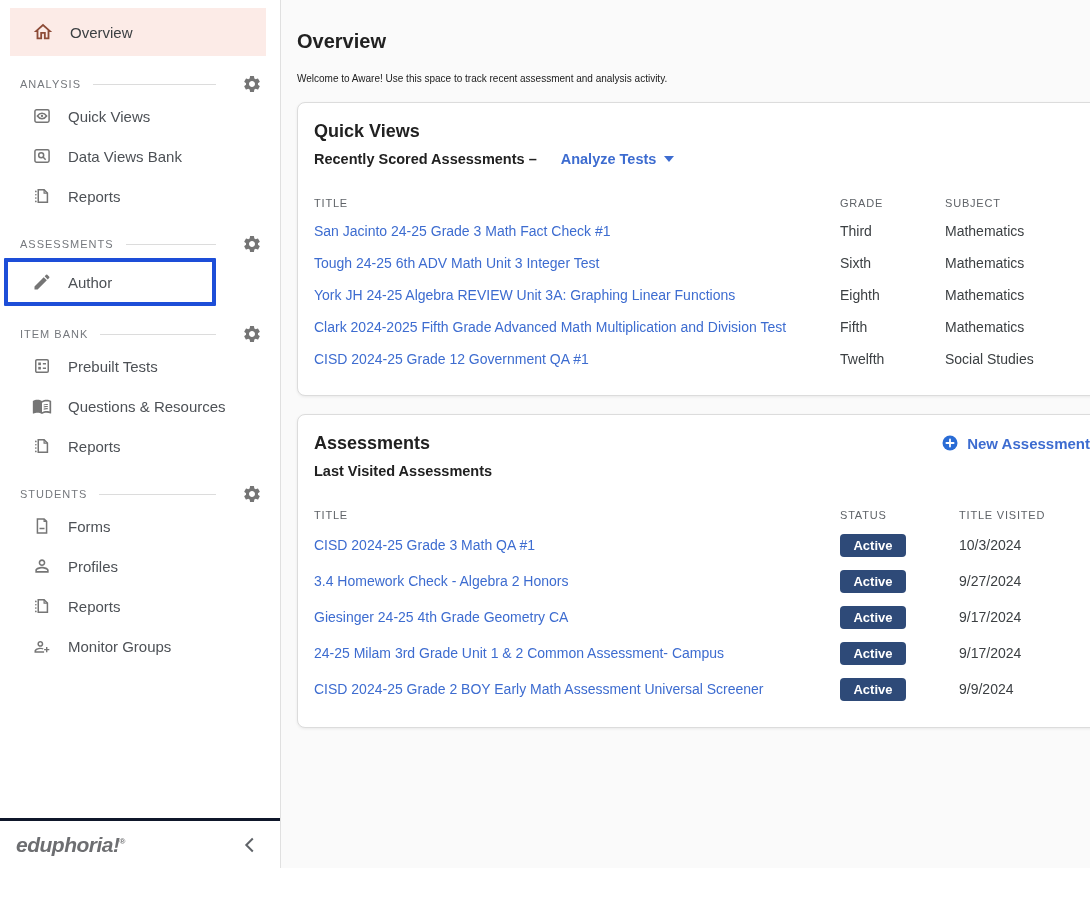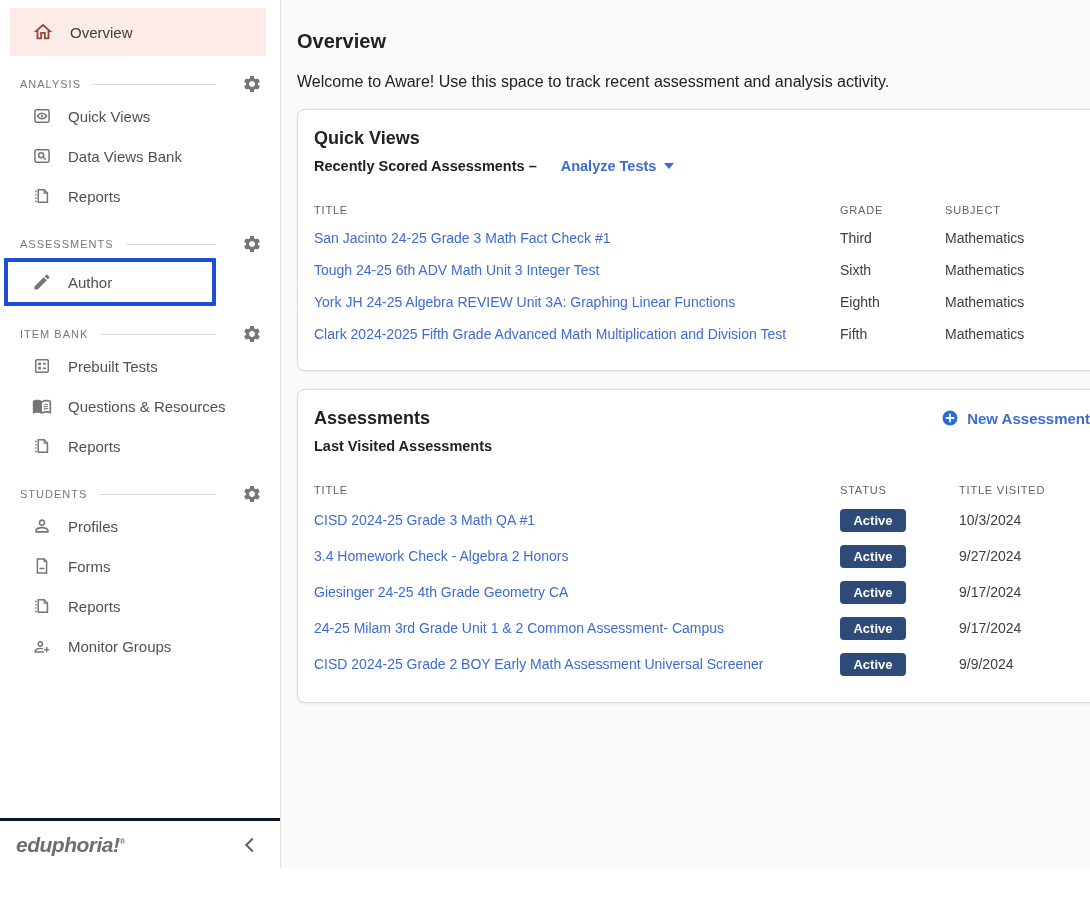--- a/index.html
+++ b/index.html
@@ -29,21 +29,21 @@
 
   .sidebar-footer { margin-top:auto; height:50px; border-top:3px solid #0f172a;
                     display:flex; align-items:center; justify-content:space-between; padding:0 18px 0 16px; }
   .logo { font-size:21px; font-weight:bold; font-style:italic; color:#6d6e71; letter-spacing:-0.5px; }
   .logo sup { font-size:8px; font-style:normal; vertical-align:super; }
   .collapse-btn { width:24px; height:24px; cursor:pointer; }
 
   
   .main { flex:1; background:#fafafa; padding-left:16px; overflow:hidden; }
   .page-title { margin-top:30px; font-size:20px; font-weight:bold; color:#212121; }
-  .welcome { margin-top:20px; font-size:16px; color:#212121; }
+  .welcome { margin-top:20px; font-size:10px; color:#212121; }
 
   .card { width:810px; background:#fff; border:1px solid #dcdcdc; border-radius:8px;
           box-shadow:0 1px 3px rgba(0,0,0,0.07); margin-top:18px; padding:16px 16px 20px 16px; }
   .card-title { font-size:18px; font-weight:bold; color:#212121; line-height:24px; }
   .card-sub { margin-top:6px; font-size:14.5px; font-weight:bold; color:#212121; line-height:20px;
               display:flex; align-items:center; }
   .link { color:#3d6cd0; font-weight:bold; cursor:pointer; text-decoration:none; }
   .caret-down { display:inline-block; width:0; height:0; border-left:5px solid transparent;
                 border-right:5px solid transparent; border-top:6px solid #3d6cd0; margin-left:8px; }
   .card-head-row { display:flex; align-items:center; justify-content:space-between; }
@@ -169,32 +169,32 @@
     </div>
 
     <div class="section-head">
       <span class="section-title">STUDENTS</span>
       <span class="section-line"></span>
       <svg class="gear" viewBox="0 0 24 24">
         <path fill="#757575" d="M19.14 12.94c.04-.3.06-.61.06-.94 0-.32-.02-.64-.07-.94l2.03-1.58a.49.49 0 0 0 .12-.61l-1.92-3.32a.488.488 0 0 0-.59-.22l-2.39.96c-.5-.38-1.03-.7-1.62-.94l-.36-2.54a.468.468 0 0 0-.48-.41h-3.84c-.24 0-.43.17-.47.41l-.36 2.54c-.59.24-1.13.57-1.62.94l-2.39-.96a.48.48 0 0 0-.59.22L2.74 8.87c-.12.21-.08.47.12.61l2.03 1.58c-.05.3-.09.63-.09.94s.02.64.07.94l-2.03 1.58a.49.49 0 0 0-.12.61l1.92 3.32c.12.22.37.29.59.22l2.39-.96c.5.38 1.03.7 1.62.94l.36 2.54c.05.24.24.41.48.41h3.84c.24 0 .44-.17.47-.41l.36-2.54c.59-.24 1.13-.56 1.62-.94l2.39.96c.22.08.47 0 .59-.22l1.92-3.32a.49.49 0 0 0-.12-.61l-2.01-1.58zM12 15.6c-1.98 0-3.6-1.62-3.6-3.6s1.62-3.6 3.6-3.6 3.6 1.62 3.6 3.6-1.62 3.6-3.6 3.6z"></path>
       </svg>
     </div>
     <div class="nav-item">
-      <svg class="icon20" viewBox="0 0 24 24">
-        <path fill="#757575" d="M12 5.9c1.16 0 2.1.94 2.1 2.1s-.94 2.1-2.1 2.1S9.9 9.16 9.9 8s.94-2.1 2.1-2.1m0 9c2.97 0 6.1 1.46 6.1 2.1v1.1H5.9V17c0-.64 3.13-2.1 6.1-2.1M12 4C9.79 4 8 5.79 8 8s1.79 4 4 4 4-1.79 4-4-1.79-4-4-4zm0 9c-2.67 0-8 1.34-8 4v3h16v-3c0-2.66-5.33-4-8-4z"></path>
-      </svg>
-      <span class="lbl">Profiles</span>
-    </div>
-    <div class="nav-item">
       <svg class="icon20" viewBox="0 0 24 24" fill="none" stroke="#757575" stroke-width="1.8">
         <path d="M6.5 3.5h8l3 3v14h-11z"></path>
         <path stroke-width="1.4" d="M14.5 3.5v3h3"></path>
         <path d="M9 15h6"></path>
       </svg>
       <span class="lbl">Forms</span>
+    </div>
+    <div class="nav-item">
+      <svg class="icon20" viewBox="0 0 24 24">
+        <path fill="#757575" d="M12 5.9c1.16 0 2.1.94 2.1 2.1s-.94 2.1-2.1 2.1S9.9 9.16 9.9 8s.94-2.1 2.1-2.1m0 9c2.97 0 6.1 1.46 6.1 2.1v1.1H5.9V17c0-.64 3.13-2.1 6.1-2.1M12 4C9.79 4 8 5.79 8 8s1.79 4 4 4 4-1.79 4-4-1.79-4-4-4zm0 9c-2.67 0-8 1.34-8 4v3h16v-3c0-2.66-5.33-4-8-4z"></path>
+      </svg>
+      <span class="lbl">Profiles</span>
     </div>
     <div class="nav-item">
       <svg class="icon20" viewBox="0 0 24 24">
         <path fill="none" stroke="#757575" stroke-width="1.8" d="M7.5 4.5h7l4 4v11h-11z"></path>
         <path fill="none" stroke="#757575" stroke-width="1.4" d="M14.5 4.5v4h4"></path>
         <g fill="#757575">
             <circle cx="4.6" cy="6.5" r="1"></circle>
             <circle cx="4.6" cy="10.5" r="1"></circle>
             <circle cx="4.6" cy="14.5" r="1"></circle>
             <circle cx="4.6" cy="18.5" r="1"></circle>
@@ -246,20 +246,25 @@
         </div>
         <div class="tbl-row grid-qv row-32">
           <span class="cell-link">York JH 24-25 Algebra REVIEW Unit 3A: Graphing Linear Functions</span>
           <span class="cell-text">Eighth</span>
           <span class="cell-text">Mathematics</span>
         </div>
         <div class="tbl-row grid-qv row-32">
           <span class="cell-link">Clark 2024-2025 Fifth Grade Advanced Math Multiplication and Division Test</span>
           <span class="cell-text">Fifth</span>
           <span class="cell-text">Mathematics</span>
+        </div>
+        <div class="tbl-row grid-qv row-32">
+          <span class="cell-link">CISD 2024-25 Grade 12 Government QA #1</span>
+          <span class="cell-text">Twelfth</span>
+          <span class="cell-text">Social Studies</span>
         </div>
       </div>
     </div>
 
     <div class="card">
       <div class="card-head-row">
         <div class="card-title">Assessments</div>
         <div class="new-assessment">
           <svg width="18" height="18" viewBox="0 0 24 24">
             <circle cx="12" cy="12" r="10" fill="#2a6cd5"></circle>

